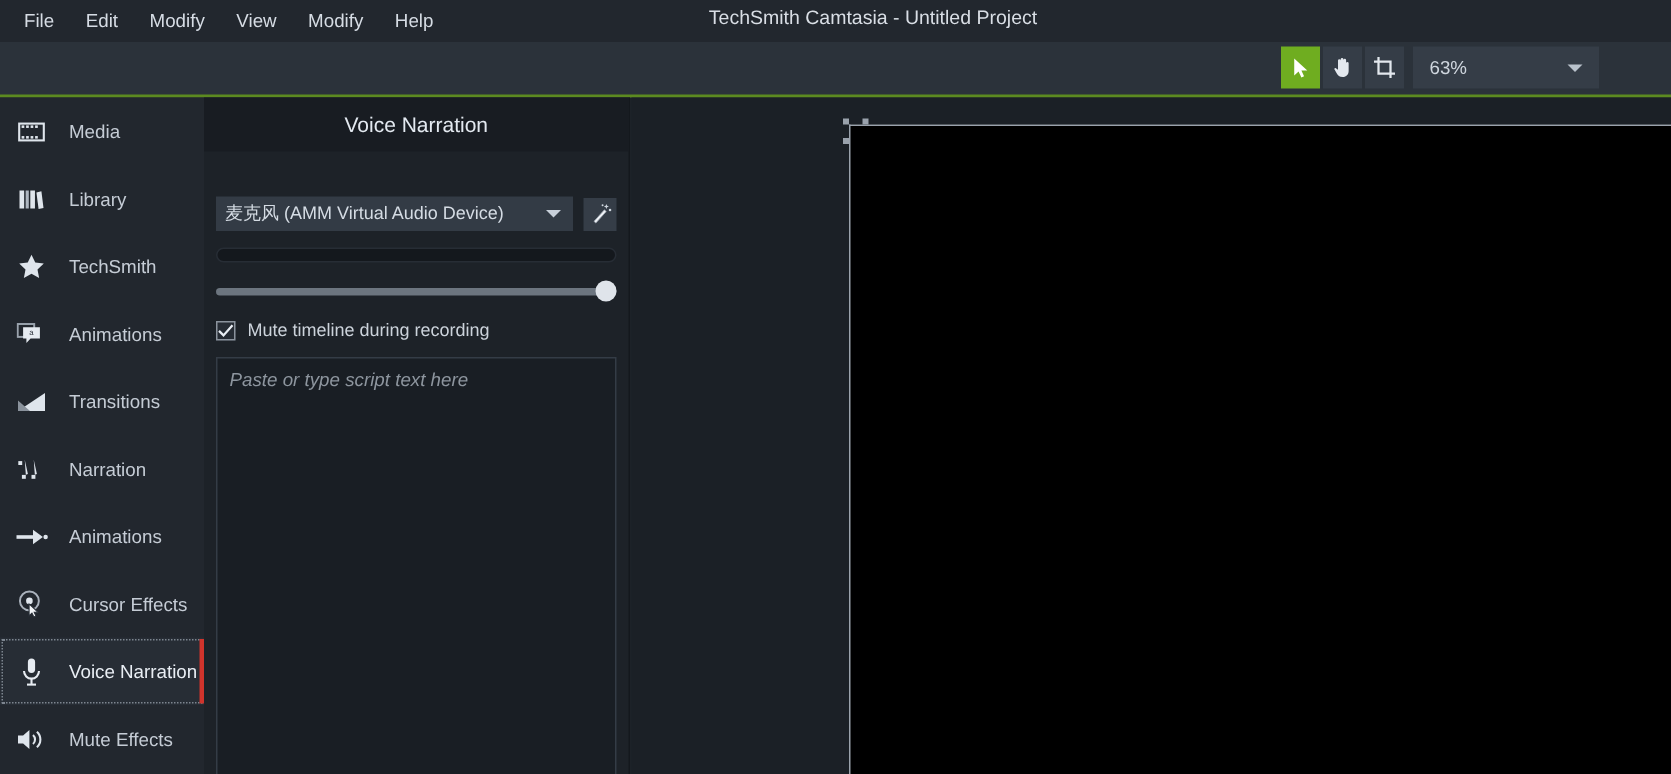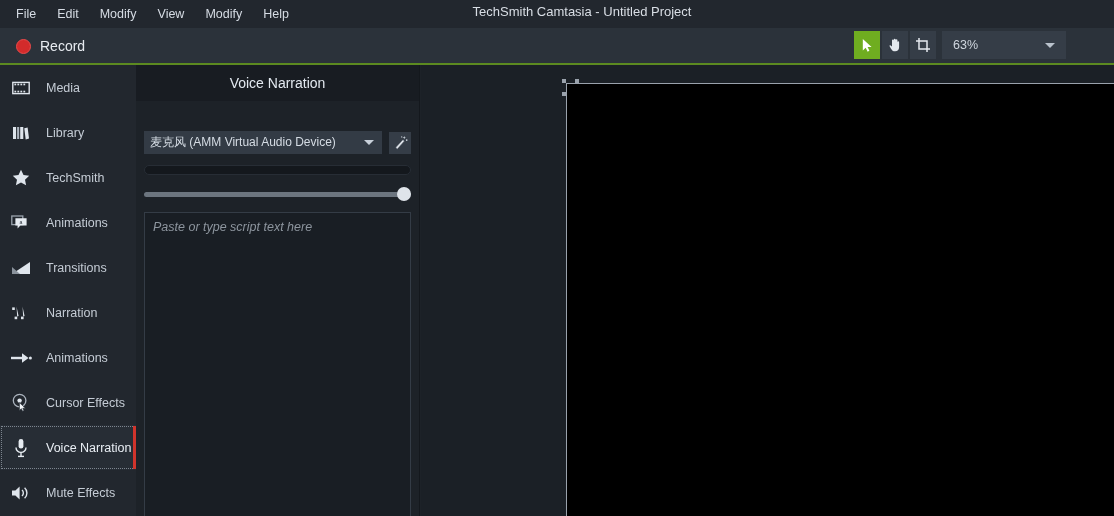--- a/index.html
+++ b/index.html
@@ -209,24 +209,20 @@
     <div class="menu-item">Modify</div>
     <div class="menu-item">Help</div>
   </div>
 
   <div class="win-title">
     <span class="win-title-inner">TechSmith Camtasia - Untitled Project</span>
   </div>
 
   <div class="toolbar">
 
-    <div class="record-btn">
-      <span class="record-dot"></span>
-      <span class="record-label">Record</span>
-    </div>
 
     <div class="tool-group" style="right:178px;">
       <div class="tool-btn active">
         <svg width="15" height="15" viewBox="0 0 16 16" aria-hidden="true">
           <path d="M3 1 L3 13.2 L6.1 10.3 L8.1 14.6 L10 13.7 L8.1 9.6 L12.3 9.6 Z" fill="#ffffff"></path>
         </svg>
       </div>
       <div class="tool-btn">
         <svg width="16" height="16" viewBox="0 0 16 16" aria-hidden="true">
           <path d="M5 9.5 V3.4a0.9 0.9 0 0 1 1.8 0V8 V2.6a0.9 0.9 0 0 1 1.8 0V8 V3.1a0.9 0.9 0 0 1 1.8 0V8.6 V5.2a0.85 0.85 0 0 1 1.7 0v5.1c0 2.4-1.6 4-3.9 4-2.3 0-3.2-0.9-4.2-2.6L2.6 9.2c-0.3-0.6 0.5-1.3 1-0.7z" fill="#e3e8ee"></path>
@@ -395,20 +391,28 @@
         </div>
       </div>
 
       <div class="meter"></div>
 
       <div class="slider-wrap">
         <div class="slider-track"></div>
         <div class="slider-thumb"></div>
       </div>
 
+      <div class="check-row">
+        <span class="checkbox">
+          <svg width="11" height="9" viewBox="0 0 11 9" aria-hidden="true">
+            <path d="M1 4.6 L4 7.6 L10 0.9" fill="none" stroke="#e9eef4" stroke-width="1.5"></path>
+          </svg>
+        </span>
+        <span class="check-label">Mute timeline during recording</span>
+      </div>
 
       <div class="script-area">
         <div class="script-placeholder">Paste or type script text here</div>
       </div>
     </div>
   </div>
 
   <div class="preview">
     <div class="canvas-frame">
       <span class="handle h-tl"></span>

